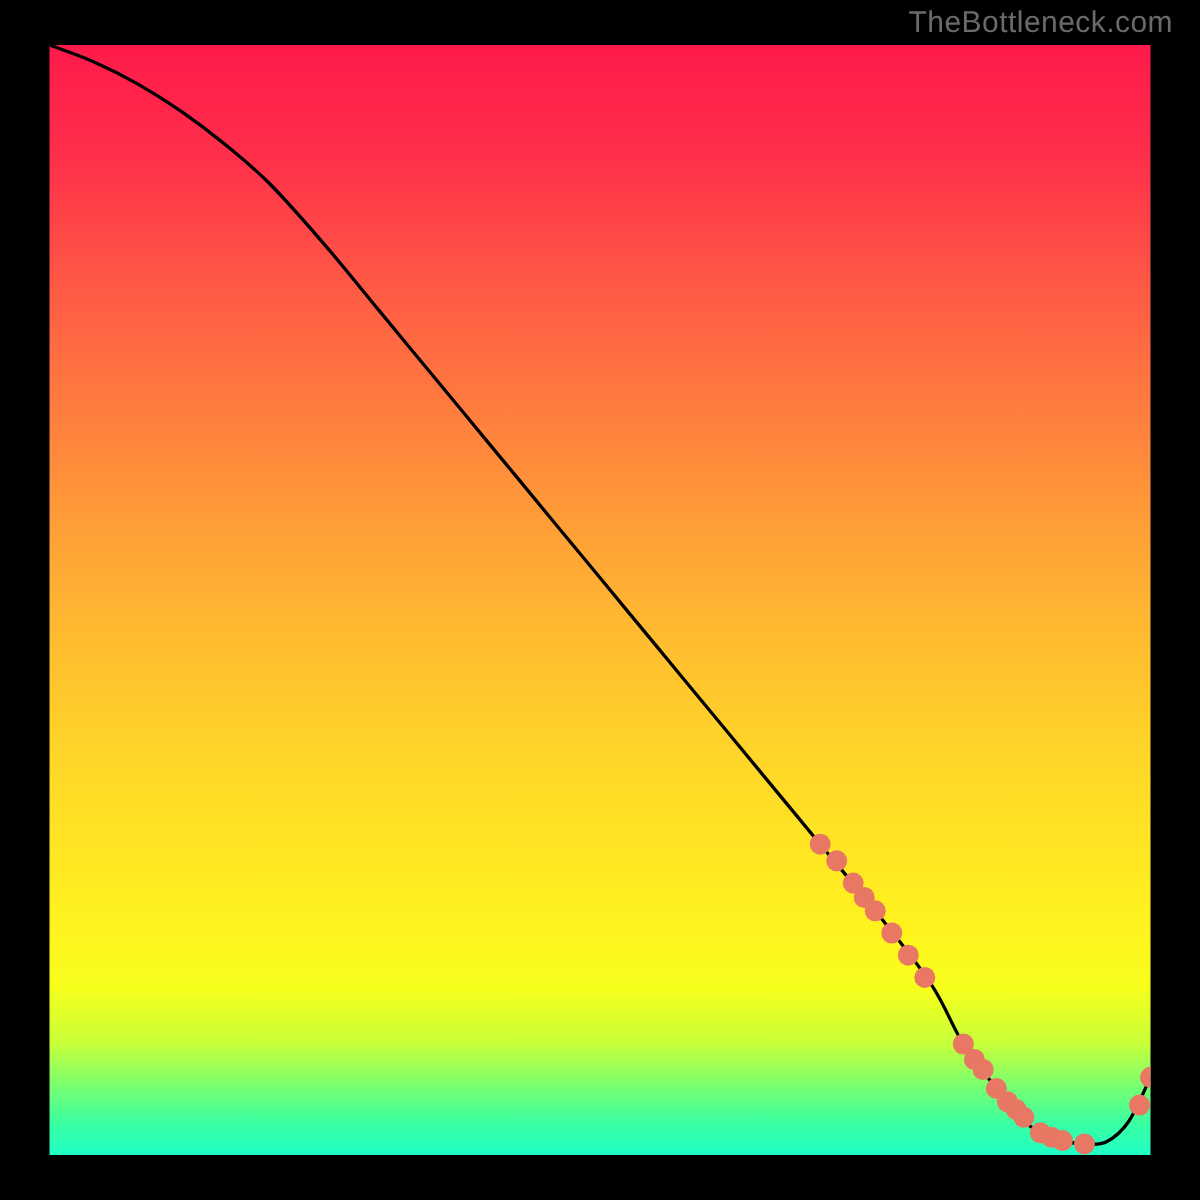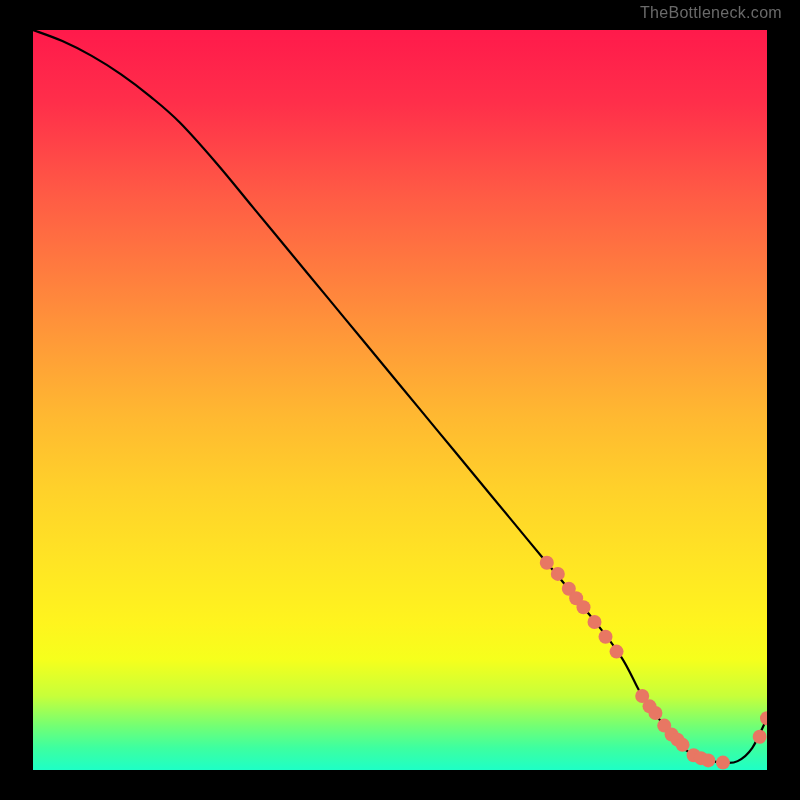--- a/index.html
+++ b/index.html
@@ -15,21 +15,21 @@
     position: relative;
     width: 800px;
     height: 800px;
     background: #000;
   }
   .watermark {
     position: absolute;
     top: 4px;
     right: 18px;
     color: #6a6a6a;
-    font-size: 16px;
+    font-size: 20px;
     font-weight: 500;
     letter-spacing: 0.3px;
     z-index: 10;
   }
   .plot-area {
     position: absolute;
     left: 33px;
     top: 30px;
     width: 734px;
     height: 740px;

